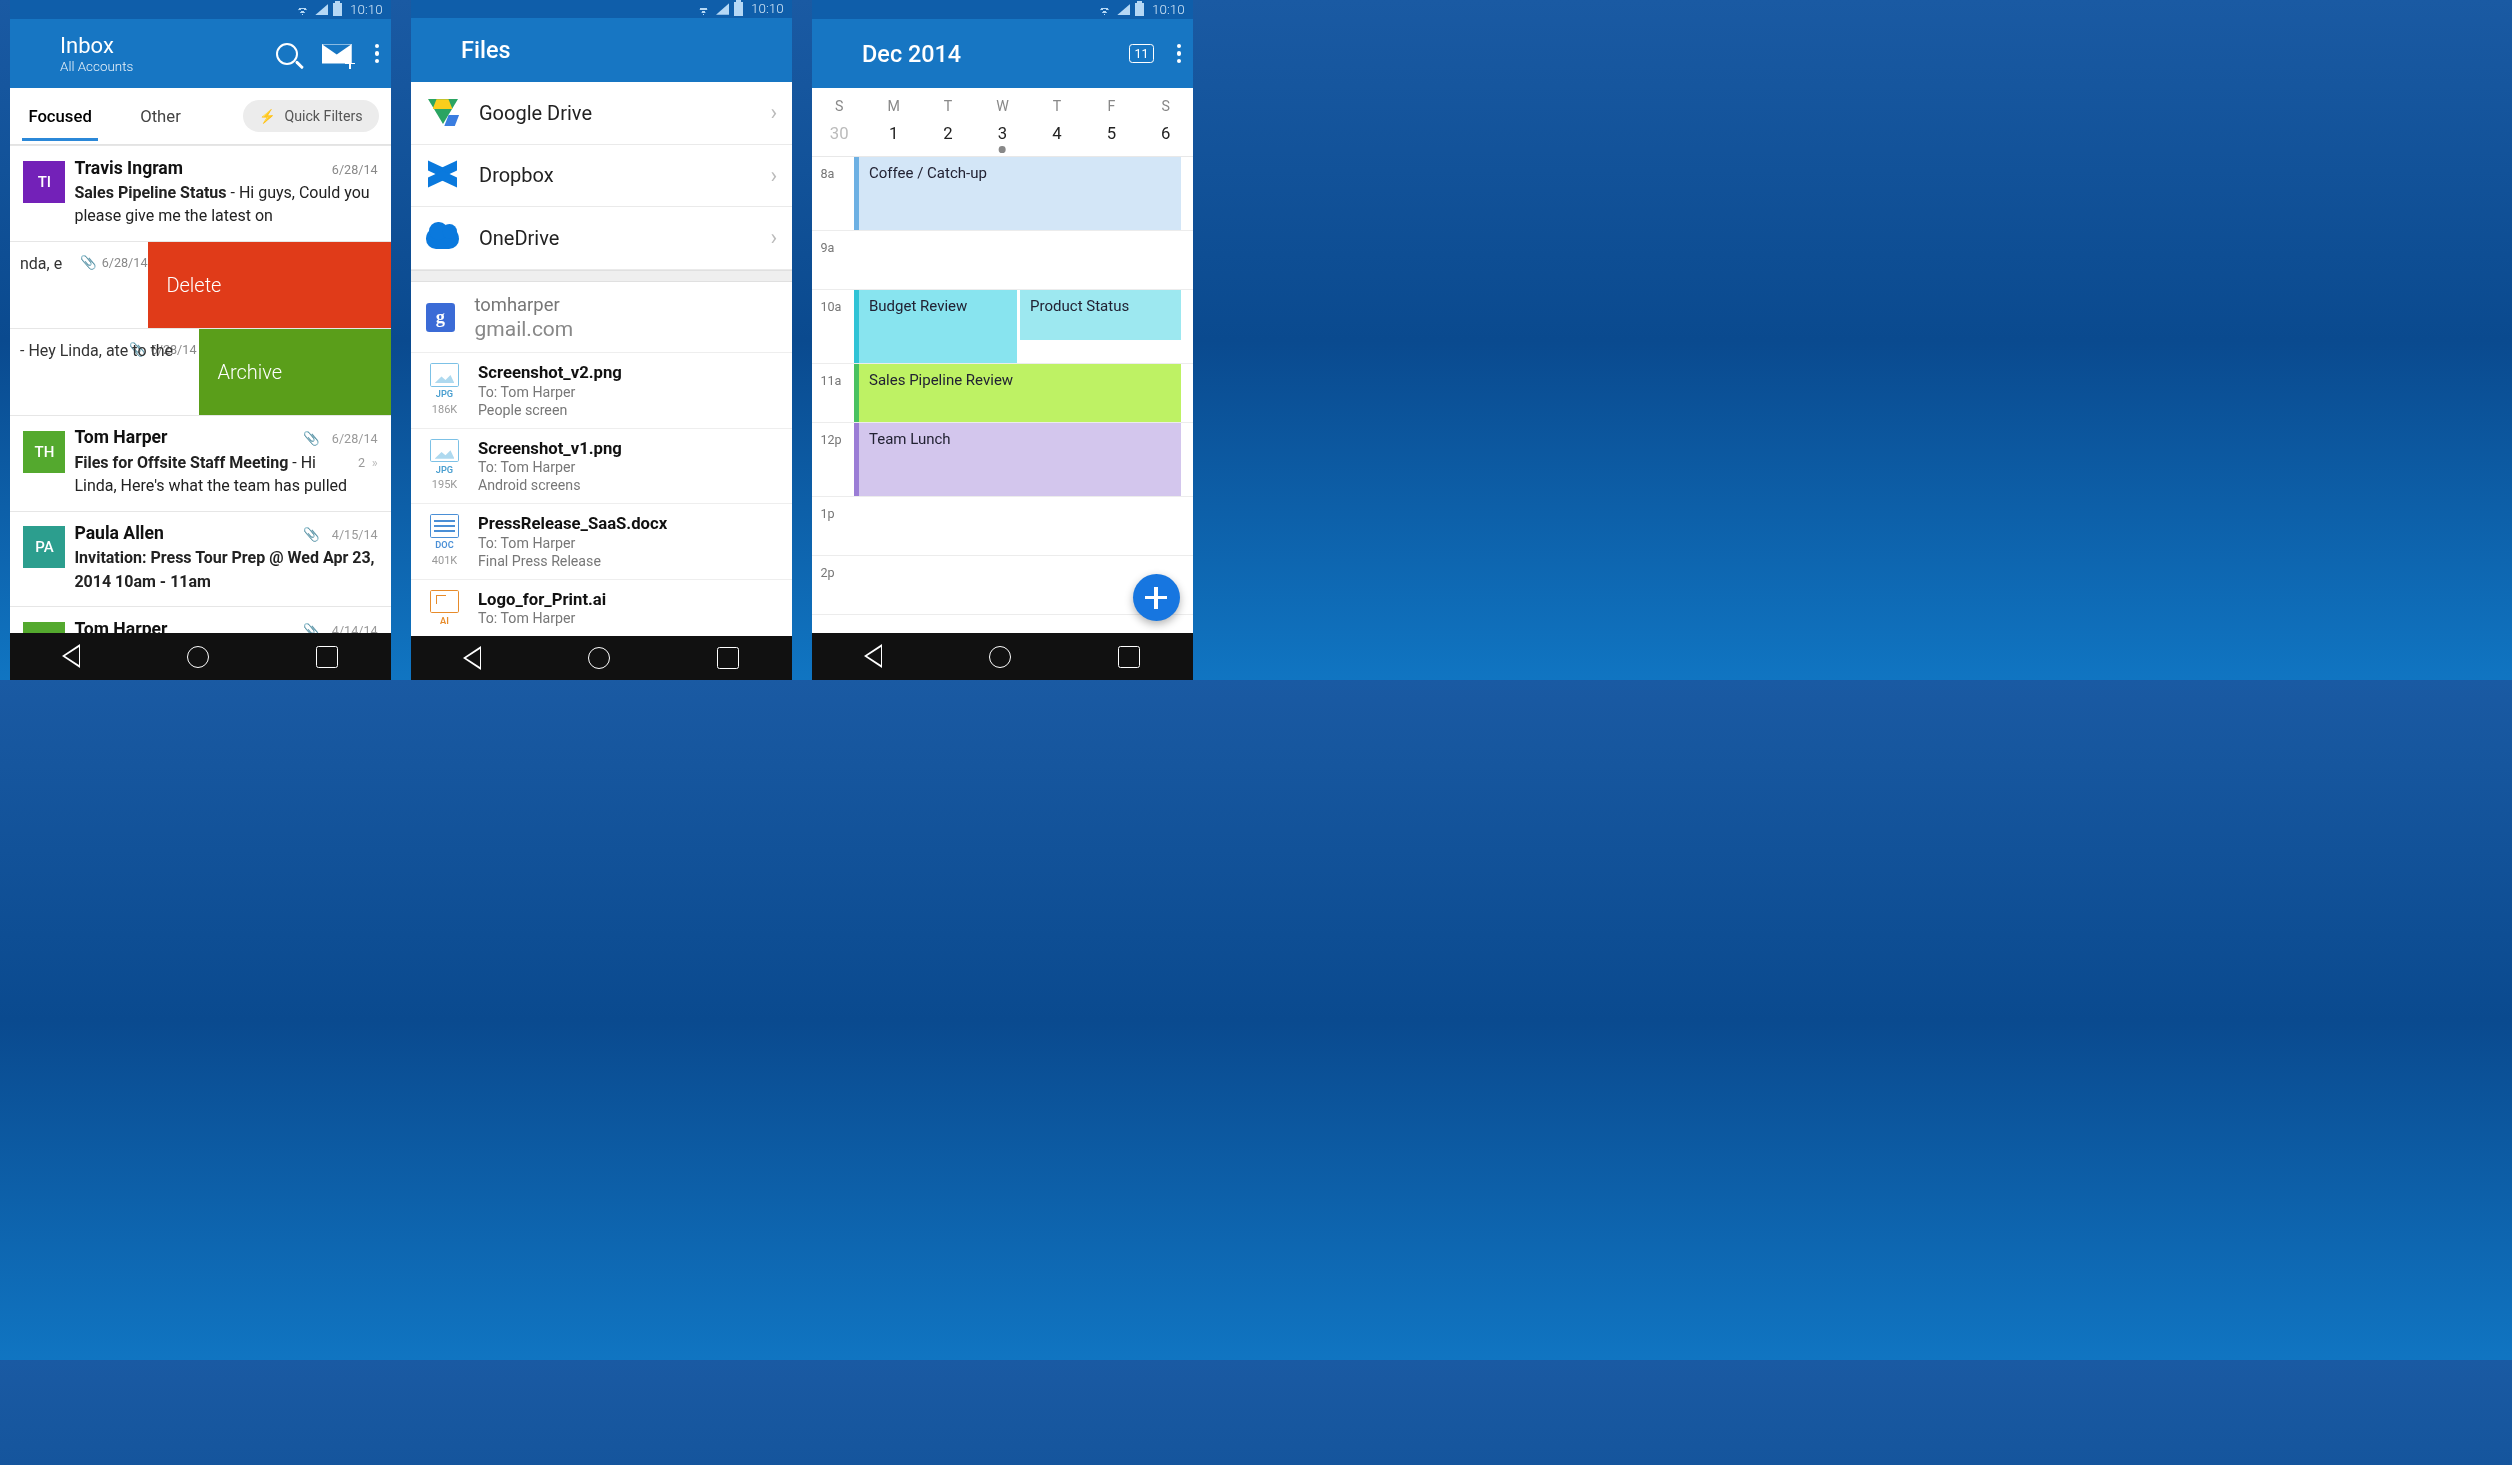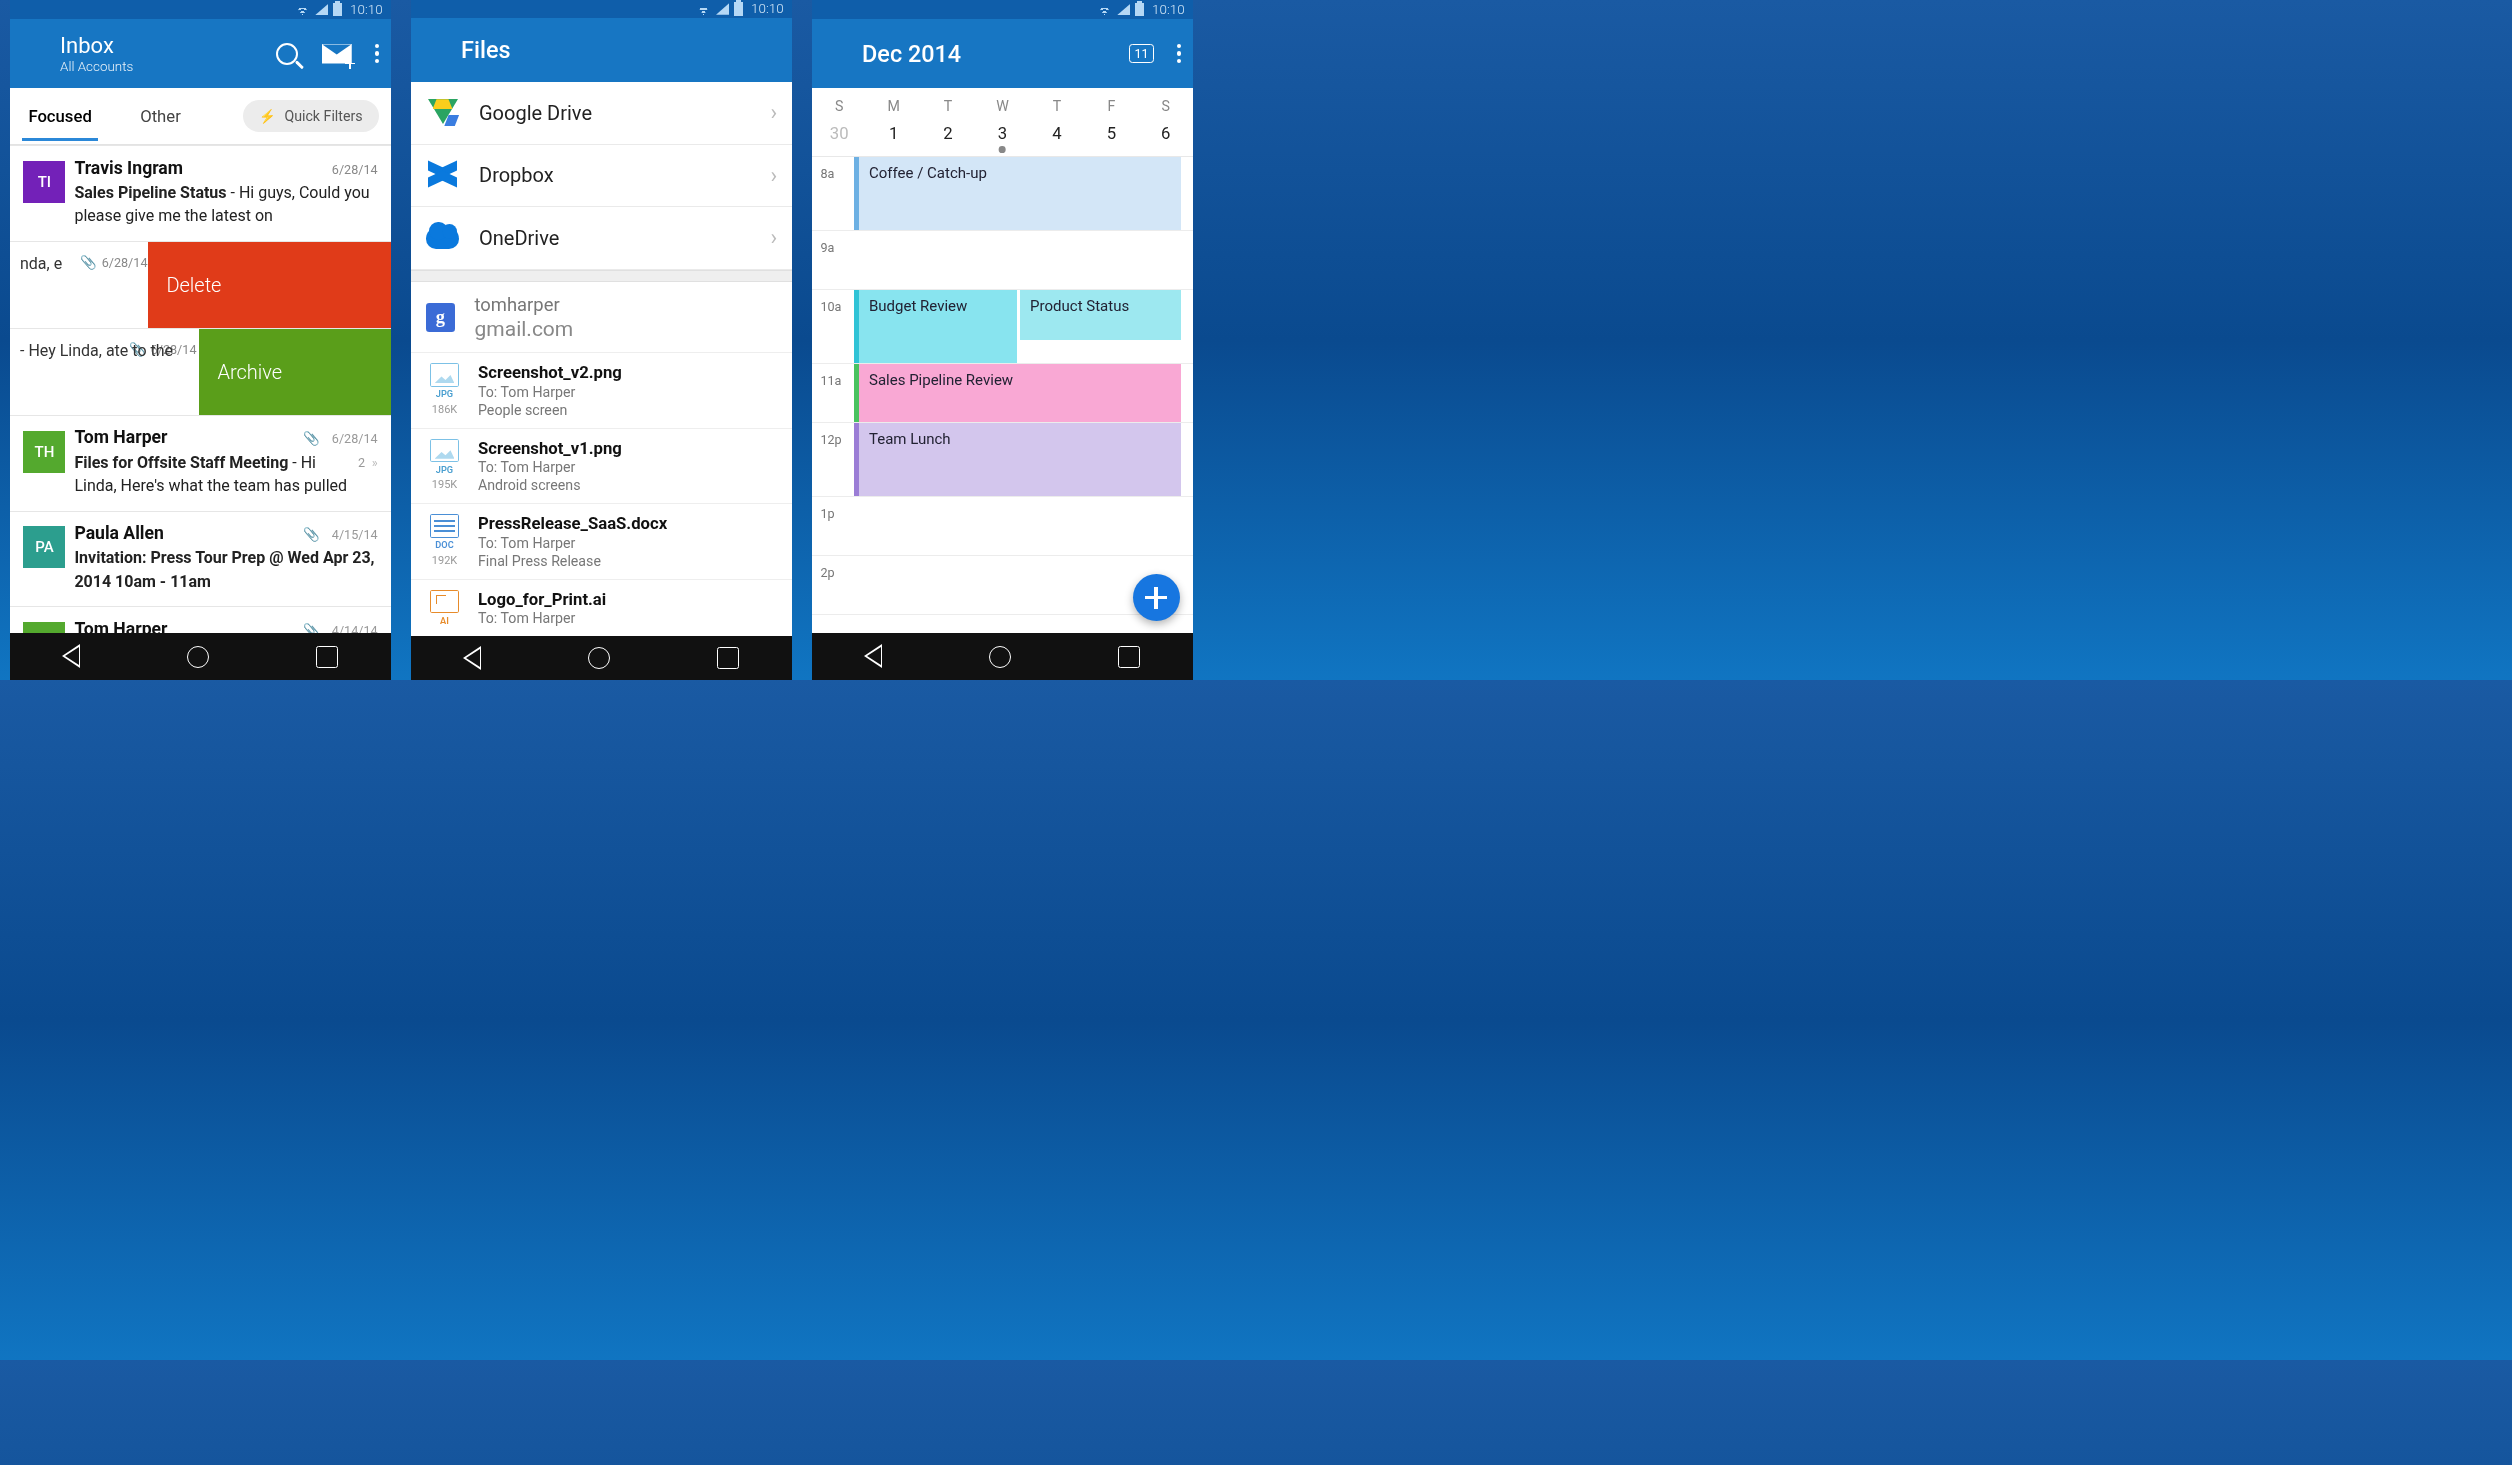--- a/index.html
+++ b/index.html
@@ -175,21 +175,21 @@
   .cal-week .sel::after{content:"";position:absolute;left:50%;transform:translateX(-50%);bottom:-10px;width:6.7px;height:6.7px;background:#888;border-radius:50%;}
   .cal-body{flex:1;overflow:hidden;position:relative;background:#fff;}
   .cal-row{display:flex;height:59px;border-bottom:0.8px solid #ececec;}
   .cal-row.tall{height:74px;}
   .cal-time{width:42px;font-size:12.6px;color:#777;padding:8.4px 0 0 8.4px;}
   .cal-events{flex:1;position:relative;}
   .cal-ev{position:absolute;left:0;right:12px;padding:6.7px 10px;font-size:15px;color:#223;}
   .ev-blue{background:#d3e6f7;border-left:5px solid #6db0e3;}
   .ev-cyan{background:#88e4ef;border-left:5px solid #2fc3d6;}
   .ev-cyan2{background:#9de8f0;}
-  .ev-green{background:#f9a8d4;border-left:5px solid #49c260;}
+  .ev-green{background:#bef264;border-left:5px solid #49c260;}
   .ev-purple{background:#d3c6ed;border-left:5px solid #9b7dd6;}
   .fab{position:absolute;right:13.4px;bottom:59px;width:47px;height:47px;border-radius:50%;background:#1776e0;display:flex;align-items:center;justify-content:center;box-shadow:0 3.3px 8.4px rgba(0,0,0,.3);cursor:pointer;}
   .fab::before,.fab::after{content:"";position:absolute;background:#fff;}
   .fab::before{width:3.3px;height:22px;}
   .fab::after{width:22px;height:3.3px;}
 </style>
 </head>
 <body>
 
 <div class="phone">
@@ -406,21 +406,21 @@
     </div>
   </div>
   <div class="file-item">
     <div class="file-thumb">
         <div class="thumb-doc">
           <span></span>
           <span></span>
           <span></span>
         </div>
         <div class="thumb-label" style="color:#4a8fd6">DOC</div>
-        <div class="thumb-size">192K</div>
+        <div class="thumb-size">401K</div>
       </div>
     <div class="file-info">
       <div class="file-name">PressRelease_SaaS.docx</div>
       <div class="file-to">To: Tom Harper</div>
       <div class="file-desc">Final Press Release</div>
     </div>
   </div>
   <div class="file-item">
     <div class="file-thumb">
         <div class="thumb-ai"></div>

